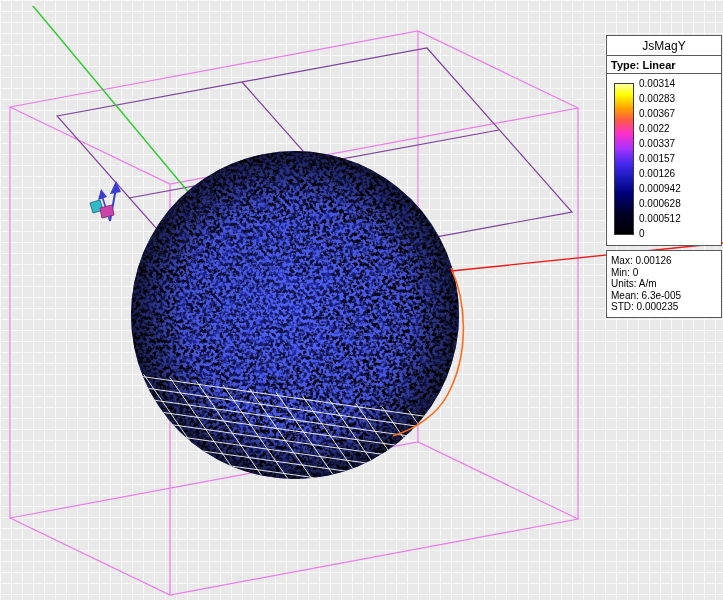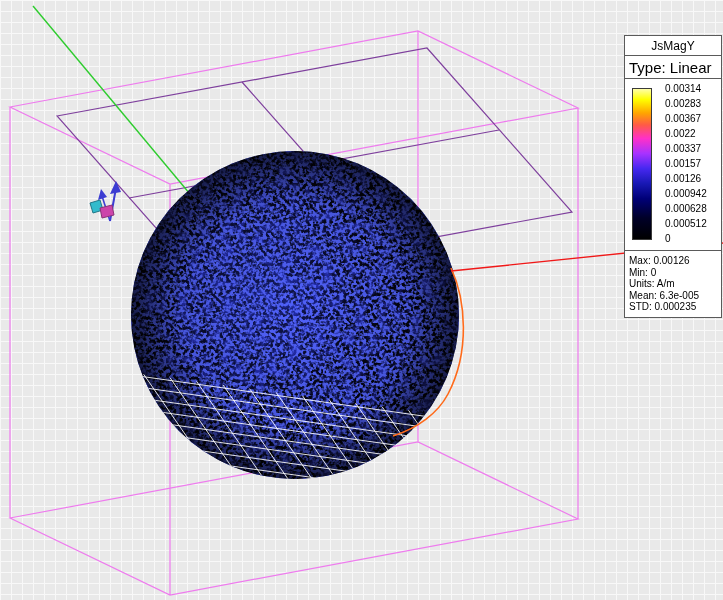--- a/index.html
+++ b/index.html
@@ -4,30 +4,30 @@
 <style>
   html,body{margin:0;padding:0;background:#dcdcdc;}
   body{width:723px;height:600px;position:relative;overflow:hidden;
        font-family:"Liberation Sans",sans-serif;color:#000;}
   .viewport-bg{position:absolute;inset:0;width:723px;height:600px;
     background-color:#e9e9e9;
     background-image:linear-gradient(to right,#f8f8f8 1px,transparent 1px),
                      linear-gradient(to bottom,#f8f8f8 1px,transparent 1px);
     background-size:11px 11px;}
   svg.scene{position:absolute;top:0;left:0;z-index:1;}
-  .legend-box{position:absolute;right:1px;width:98px;background:#fff;
+  .legend-box{position:absolute;right:1px;width:116px;background:#fff;
     border:1px solid #5a5a5a;box-sizing:border-box;z-index:2;}
   .scale-box{top:35px;}
   .legend-title{text-align:center;font-size:12px;padding:3px 0 2px 0;
     border-bottom:1px solid #5a5a5a;}
-  .legend-type{font-size:15px;padding:3px 4px 2px 4px;border-bottom:1px solid #5a5a5a;}
+  .legend-type{font-size:11px;padding:3px 4px 2px 4px;border-bottom:1px solid #5a5a5a;font-weight:bold;}
   .colorbar-row{display:flex;padding:9px 5px 10px 7px;}
   .colorbar{width:18px;height:150px;border:1px solid #3a3a3a;flex:0 0 auto;}
   .ticks{position:relative;flex:1;margin-left:5px;height:150px;font-size:10px;}
-  .tick{position:absolute;left:8px;transform:translateY(-50%);white-space:nowrap;text-align:right;}
+  .tick{position:absolute;left:0;transform:translateY(-50%);white-space:nowrap;text-align:right;}
   .stats-box{top:250px;padding:4px 4px;font-size:10px;line-height:11.5px;}
   .stat{white-space:nowrap;}
 </style>
 </head>
 <body>
 
 <div class="viewport-bg"></div>
 
 <svg class="scene" width="723" height="600" viewBox="0 0 723 600">
   <defs>

